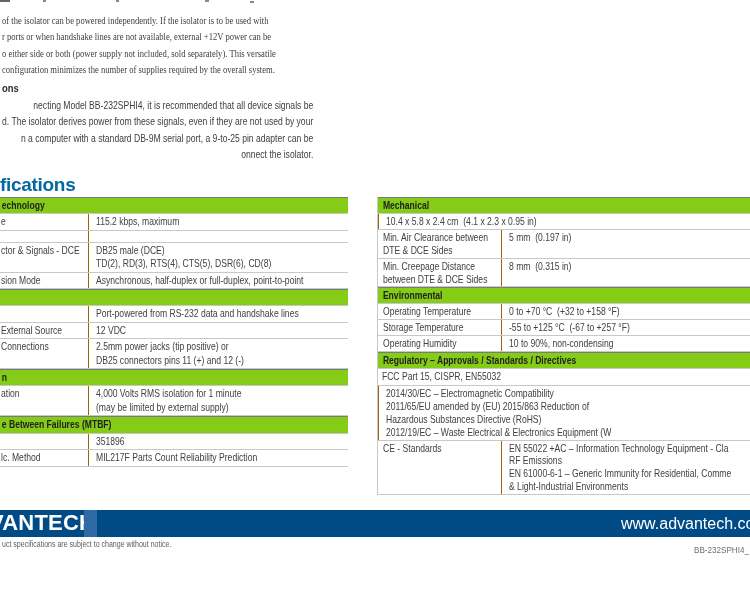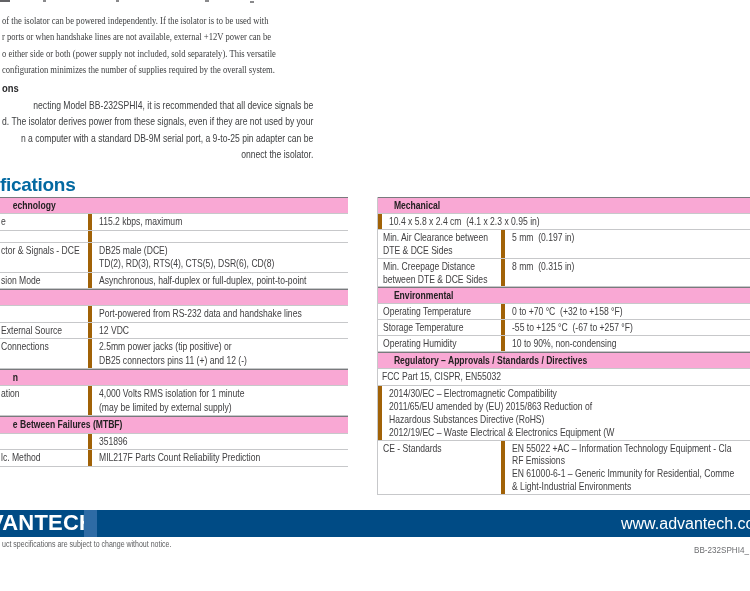--- a/index.html
+++ b/index.html
@@ -34,32 +34,32 @@
     position:absolute;left:0px;top:174px;
     font-size:19px;font-weight:bold;color:#0369a1;
     letter-spacing:-0.3px;white-space:pre;
   }
   
   .spec-table{position:absolute;top:197px;font-size:11px;color:#414042;}
   #left-table{left:0px;width:348px;}
   #right-table{left:377px;width:432px;border-left:1px solid #c7c8ca;}
   .trow{display:flex;border-bottom:1px solid #c7c8ca;}
   .thead{
-    background:#f9a8d4;border-top:1px solid #797a7d;
+    background:#84cc16;border-top:1px solid #797a7d;
     font-weight:bold;color:#232122;display:block;
-    padding:1px 12px;
+    padding:1px 1px;
   }
   #left-table .thead .line{padding-left:1px;}
   #right-table .thead .line{padding-left:5px;}
   .tspan{display:block;padding:1.5px 0;}
   .tspan .line{padding-left:5px;}
   .tlabel{padding:1px 2px 1px 1px;}
   #left-table .tlabel{width:85px;}
   #right-table .tlabel{width:116px;padding-left:5px;}
-  .tvalue{flex:1;border-left:4px solid #a16207;padding:1px 0 1px 7px;overflow:hidden;}
+  .tvalue{flex:1;border-left:1px solid #a16207;padding:1px 0 1px 7px;overflow:hidden;}
   #left-table .line{line-height:13.4px;}
   #right-table .line{line-height:12.9px;}
   .tempty{height:11px;}
   
   #footer-bar{
     position:absolute;left:0;top:510px;width:750px;height:27px;
     background:#004b85;
   }
   #advantech-logo{
     position:absolute;left:-11px;top:510px;height:27px;line-height:26px;

